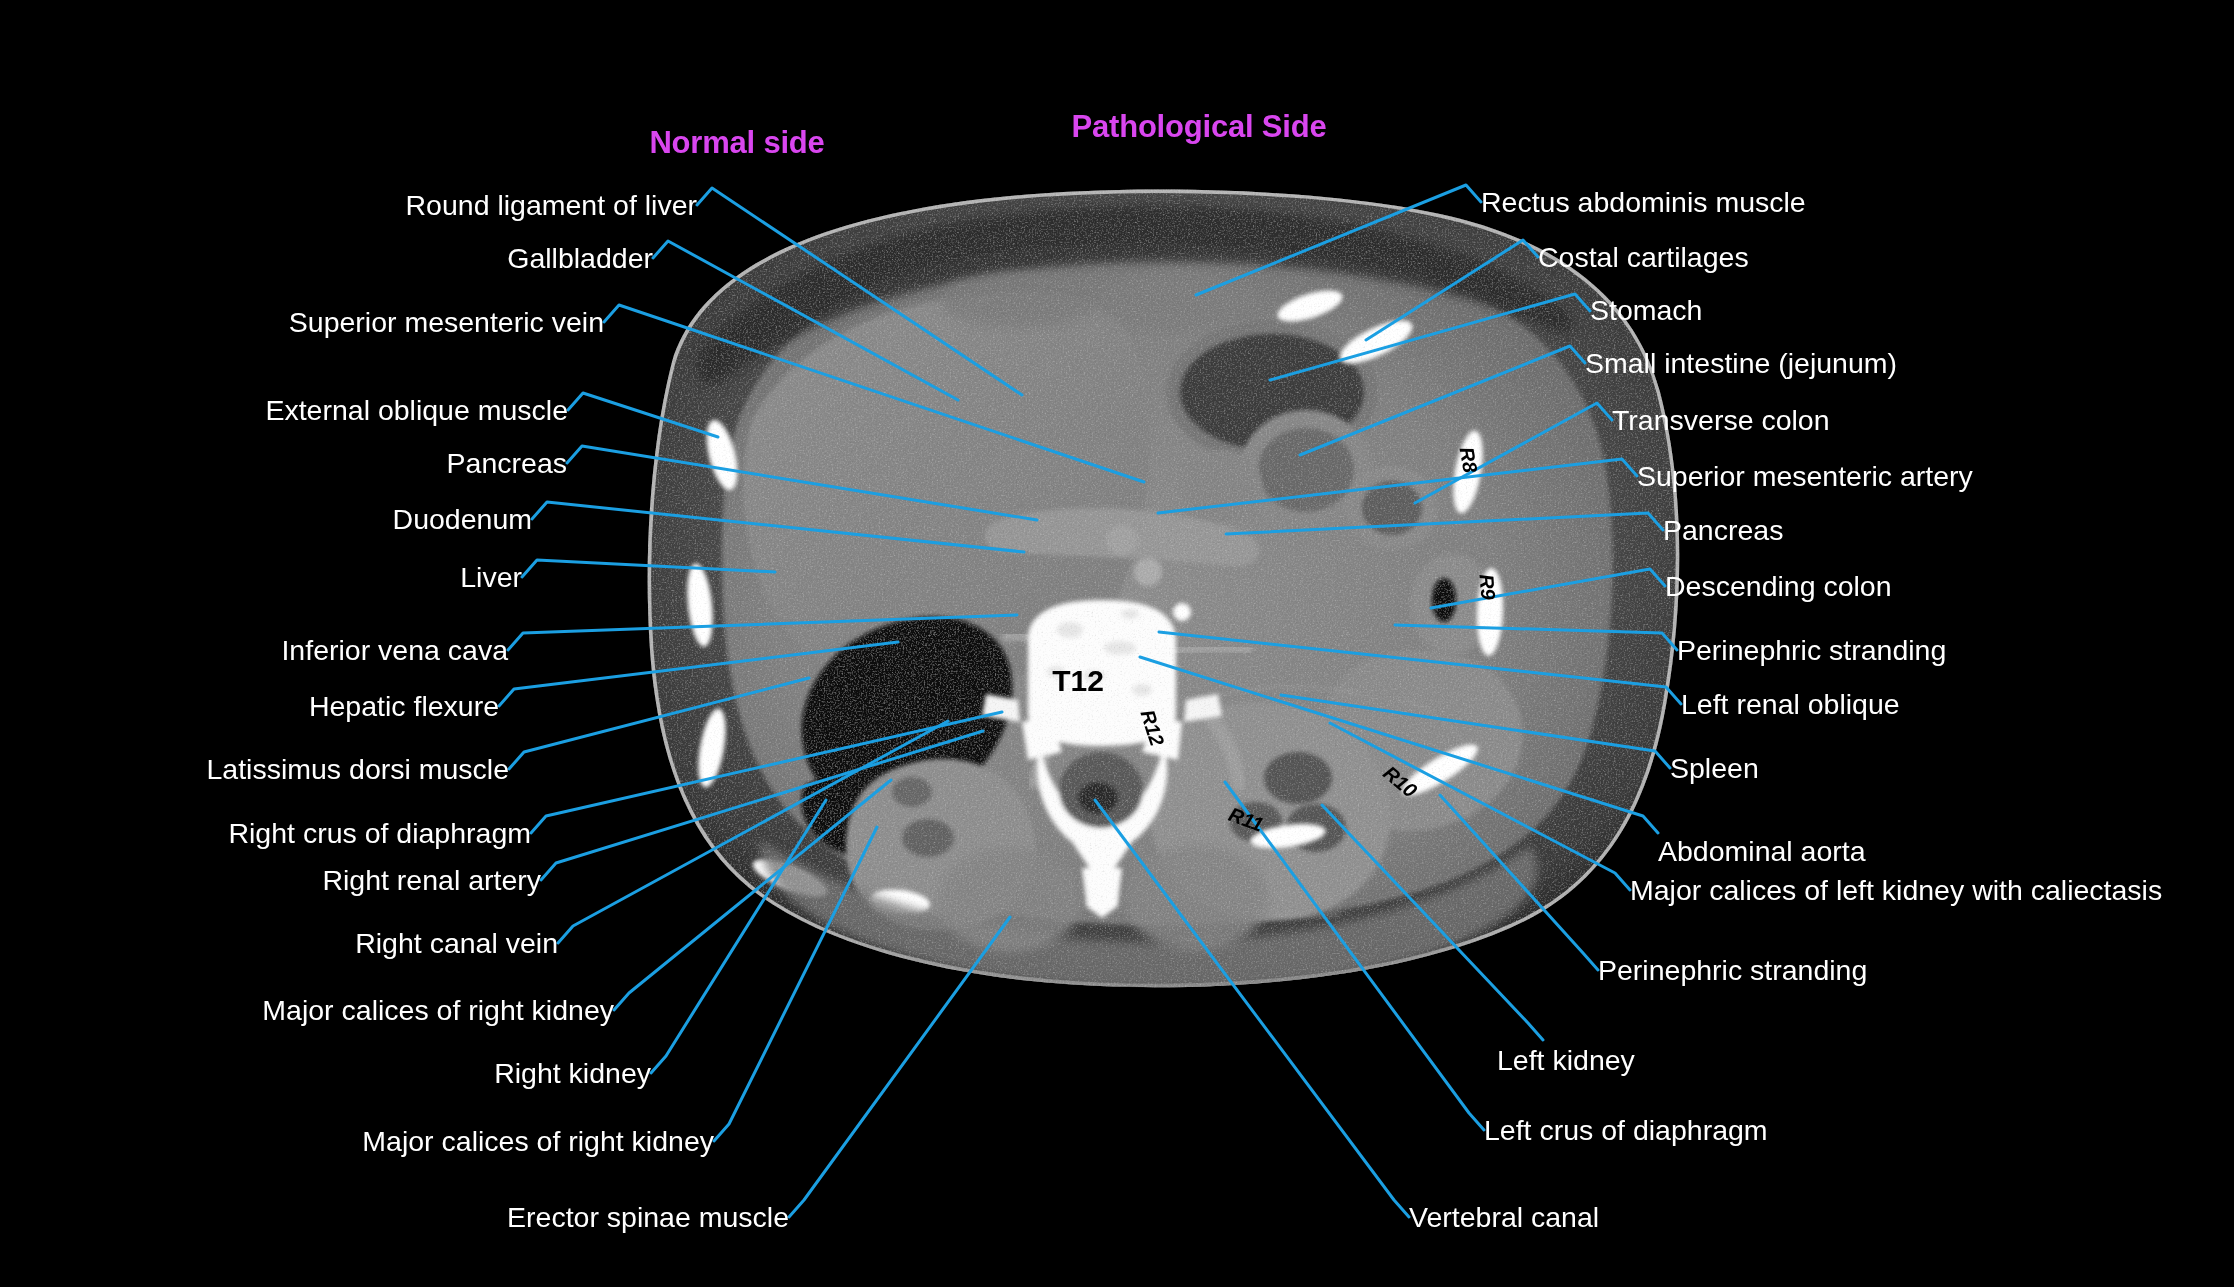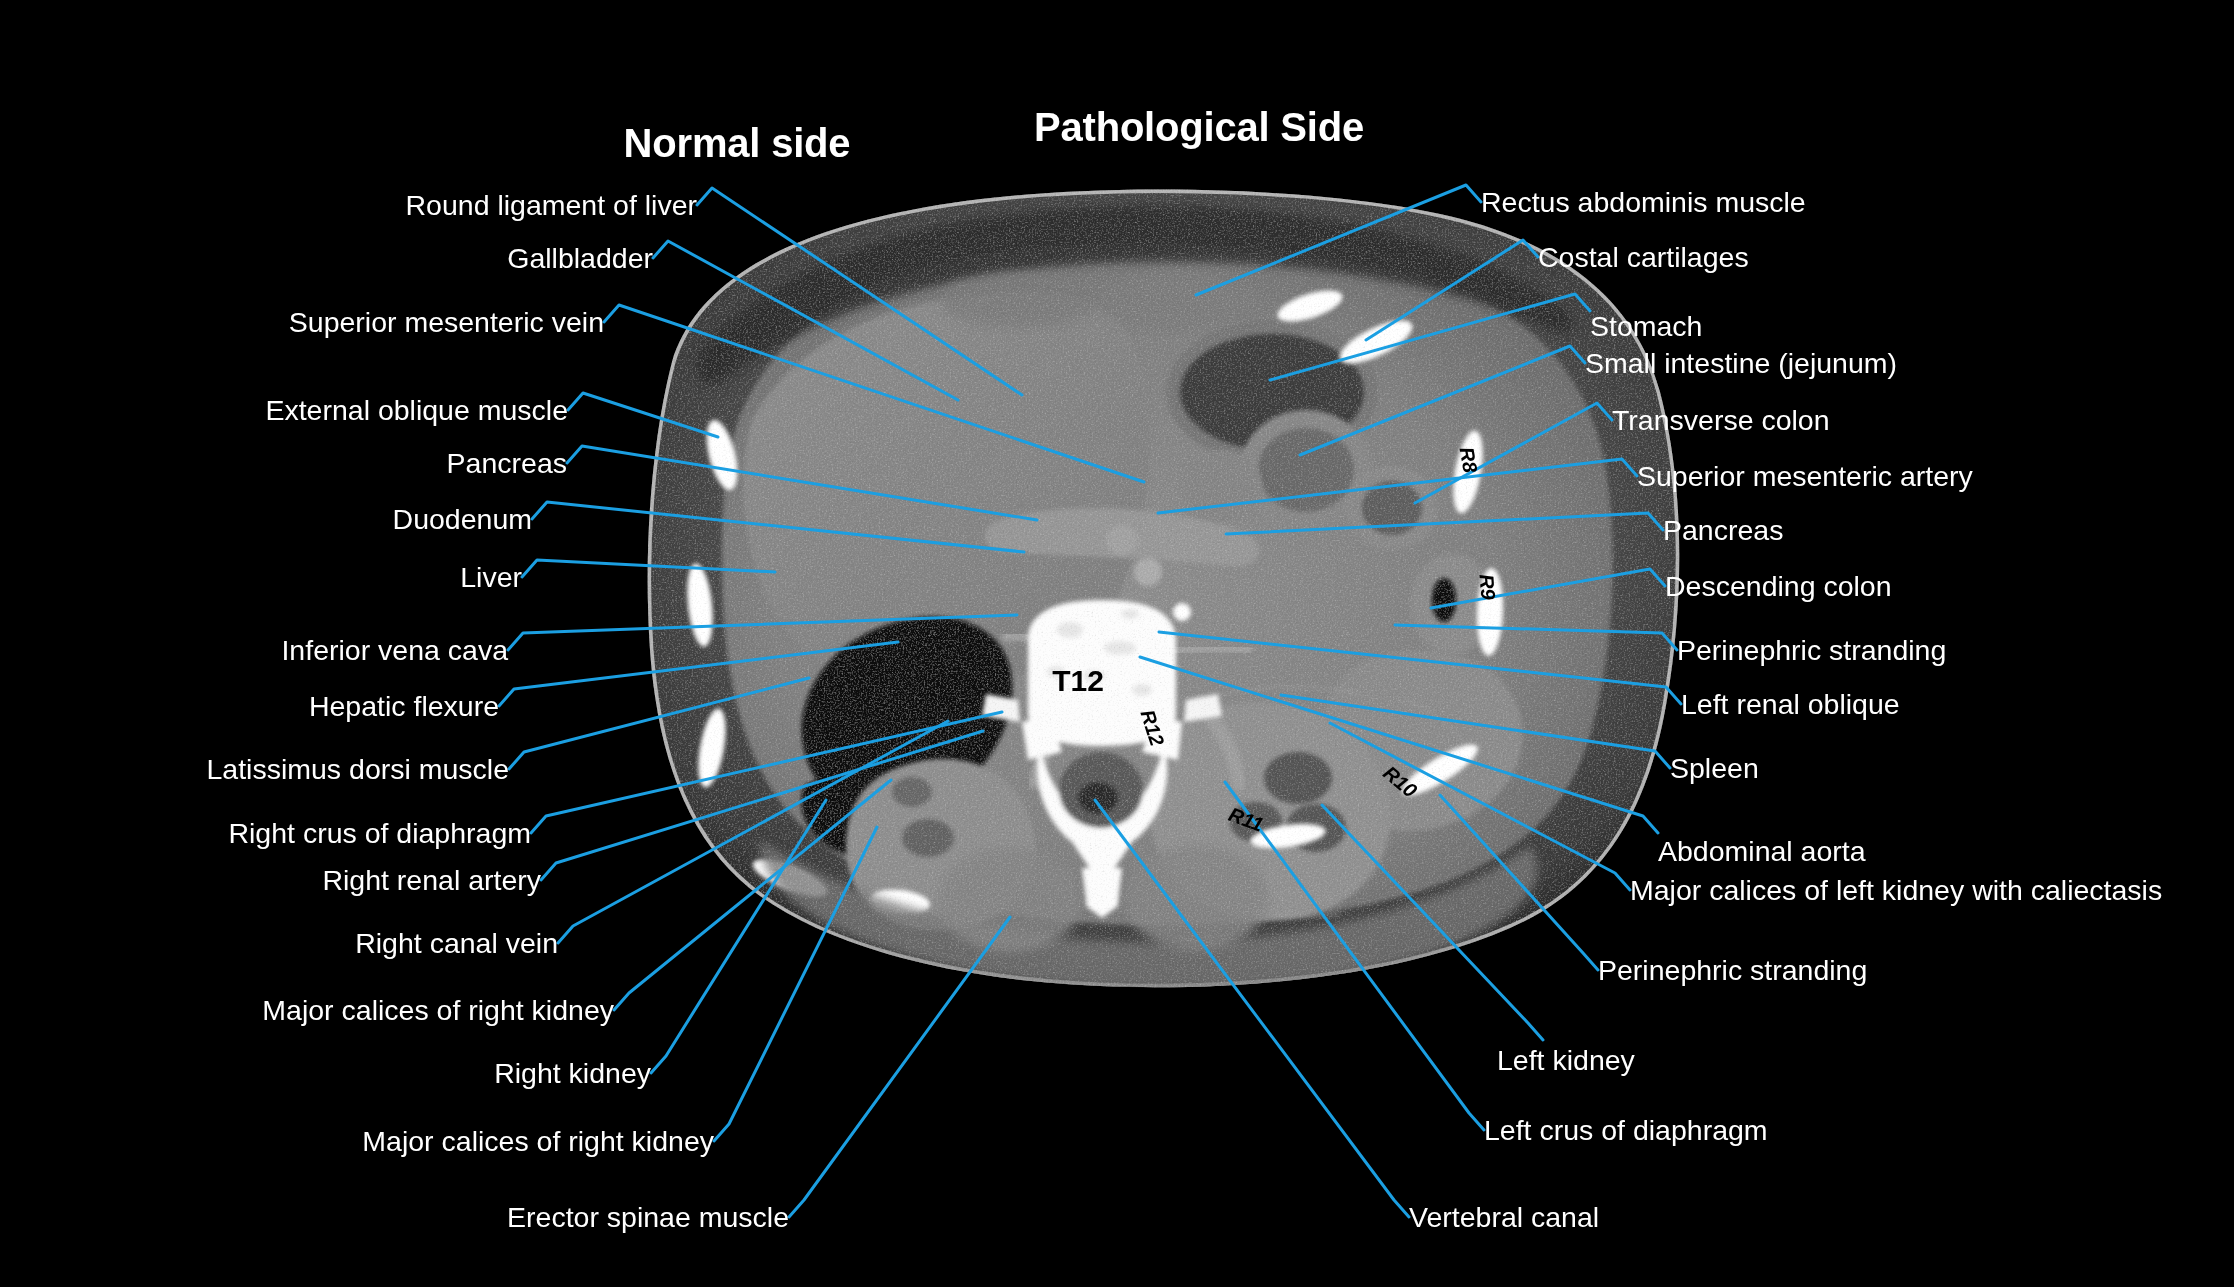--- a/index.html
+++ b/index.html
@@ -40,22 +40,22 @@
   
   #label-layer {
     position: absolute;
     left: 0; top: 0;
     width: 2234px;
     height: 1287px;
   }
 
   .side-header {
     position: absolute;
-    color: #ffffff;
-    font-size: 40px;
+    color: #d946ef;
+    font-size: 31px;
     font-weight: bold;
     letter-spacing: -0.2px;
     white-space: nowrap;
   }
 
   .anno {
     position: absolute;
     color: #ffffff;
     font-size: 28.5px;
     font-weight: 400;
@@ -398,21 +398,21 @@
         <div class="anno right-align" style="left: 541px; top: 866px;">Right renal artery</div>
         <div class="anno right-align" style="left: 558px; top: 929px;">Right canal vein</div>
         <div class="anno right-align" style="left: 614px; top: 996px;">Major calices of right kidney</div>
         <div class="anno right-align" style="left: 651px; top: 1059px;">Right kidney</div>
         <div class="anno right-align" style="left: 714px; top: 1127px;">Major calices of right kidney</div>
         <div class="anno right-align" style="left: 789px; top: 1203px;">Erector spinae muscle</div>
       </div>
     <div id="right-labels">
         <div class="anno" style="left: 1481px; top: 188px;">Rectus abdominis muscle</div>
         <div class="anno" style="left: 1538px; top: 243px;">Costal cartilages</div>
-        <div class="anno" style="left: 1590px; top: 312px;">Stomach</div>
+        <div class="anno" style="left: 1590px; top: 296px;">Stomach</div>
         <div class="anno" style="left: 1585px; top: 349px;">Small intestine (jejunum)</div>
         <div class="anno" style="left: 1612px; top: 406px;">Transverse colon</div>
         <div class="anno" style="left: 1637px; top: 462px;">Superior mesenteric artery</div>
         <div class="anno" style="left: 1663px; top: 516px;">Pancreas</div>
         <div class="anno" style="left: 1665px; top: 572px; text-align: right;">Descending colon</div>
         <div class="anno" style="left: 1677px; top: 636px;">Perinephric stranding</div>
         <div class="anno" style="left: 1681px; top: 690px;">Left renal oblique</div>
         <div class="anno" style="left: 1670px; top: 754px;">Spleen</div>
         <div class="anno" style="left: 1658px; top: 837px;">Abdominal aorta</div>
         <div class="anno" style="left: 1630px; top: 876px;">Major calices of left kidney with caliectasis</div>

